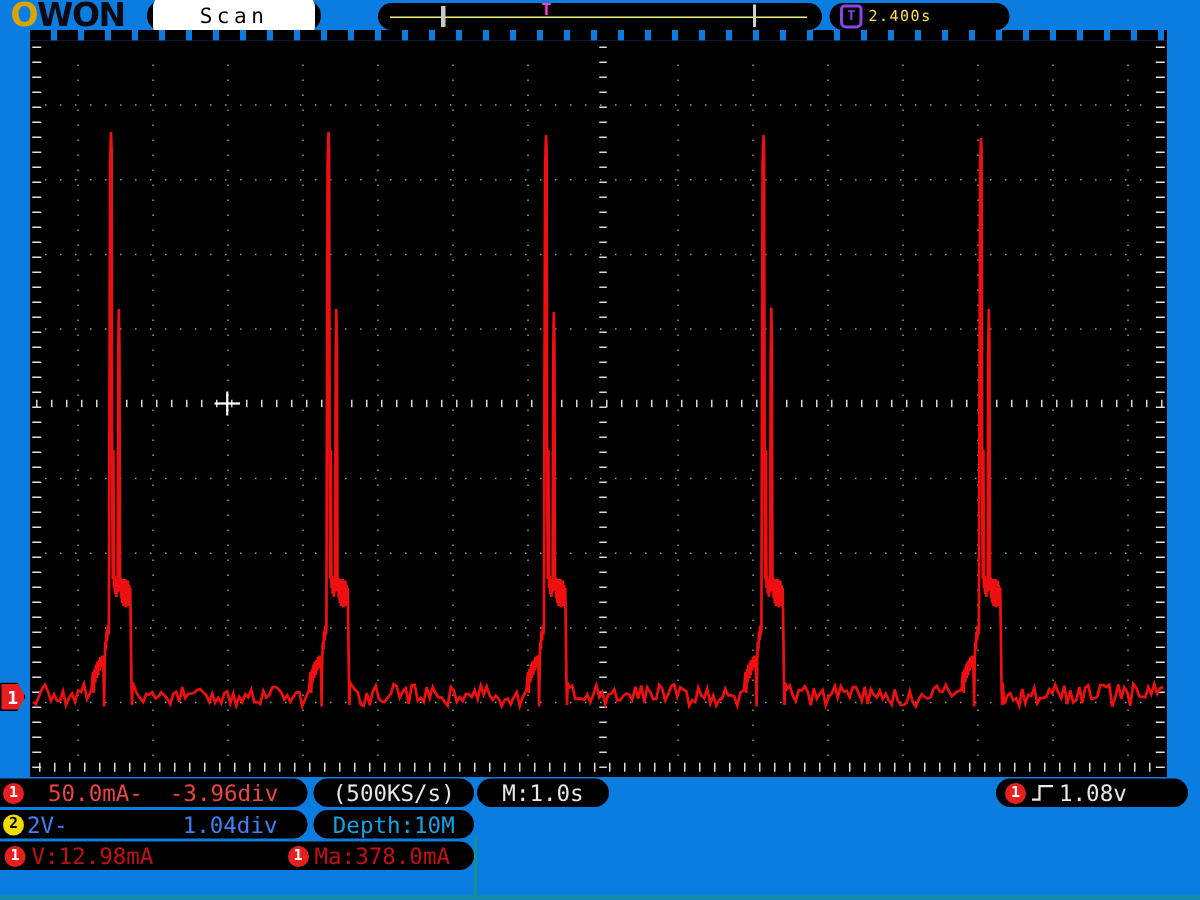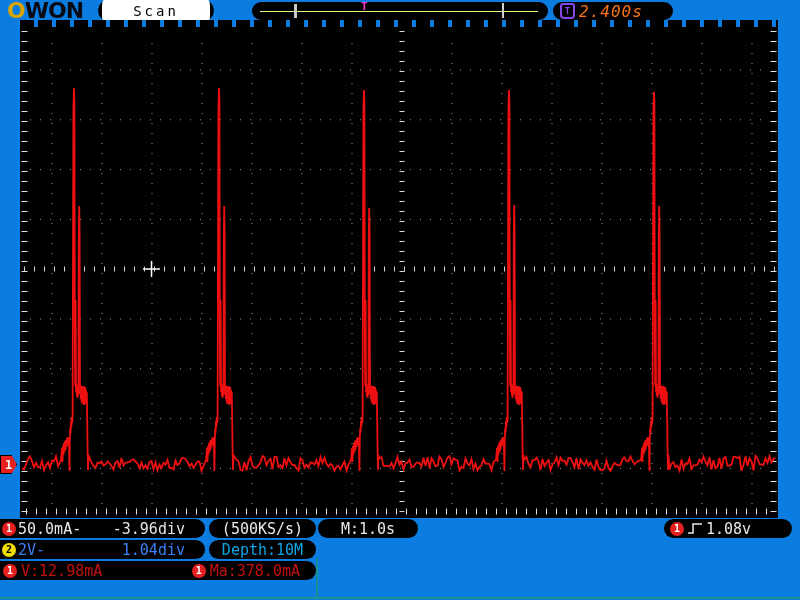--- a/index.html
+++ b/index.html
@@ -22,21 +22,21 @@
   .record-bar{left:252px;top:2px;width:296px;height:18px;background:#000;border-radius:9px;}
   .record-line{position:absolute;left:8px;right:10px;top:9px;height:1px;background:#f0f080;}
   .record-bracket{position:absolute;left:42px;top:2px;width:3px;height:14px;background:#c8c8c8;}
   .record-tick{position:absolute;left:250px;top:1px;width:2px;height:15px;background:#d0d0d0;}
   .record-tmark{position:absolute;left:109px;top:-2px;color:#ff3dd4;font-size:11px;font-weight:bold;}
   .trig-pill{left:553px;top:2px;width:120px;height:18px;background:#000;border-radius:9px;
     display:flex;align-items:center;gap:4px;padding-left:7px;box-sizing:border-box;}
   .t-icon{width:11px;height:12px;border:2px solid #8746e8;border-radius:3px 3px 4px 4px;
     display:flex;align-items:center;justify-content:center;
     color:#8746e8;font-size:9px;font-weight:bold;line-height:1;}
-  .trig-time{color:#f97316;font-size:16px;letter-spacing:1px;font-style:italic;}
+  .trig-time{color:#fde047;font-size:10px;letter-spacing:1px;}
 
   
   .dash-strip{left:20px;top:20px;width:758px;height:7px;
     background:repeating-linear-gradient(90deg,#000 0 14px,#0c7de0 14px 18px);}
 
   
   .graticule{left:20px;top:27px;width:758px;height:491px;background:#000;}
   .ch-marker{left:0px;top:455px;width:17px;height:19px;background:#e62020;border:1px solid #000;
     box-sizing:border-box;color:#fff;font-size:12px;font-weight:bold;
     display:flex;align-items:center;justify-content:center;
@@ -46,24 +46,24 @@
   .pill{position:absolute;background:#000;height:19px;display:flex;align-items:center;
     box-sizing:border-box;font-size:15px;}
   .badge{width:14px;height:14px;border-radius:50%;display:flex;align-items:center;justify-content:center;
     font-size:10px;font-weight:bold;flex:0 0 14px;}
   .badge.red{background:#e62020;color:#fff;}
   .badge.yellow{background:#f0dc00;color:#000;}
   .ch1-pill{left:0;top:519px;width:205px;border-radius:0 10px 10px 0;padding:0 20px 0 2px;gap:2px;}
   .ch2-pill{left:0;top:540px;width:205px;border-radius:0 10px 10px 0;padding:0 20px 0 2px;gap:2px;}
   .rate-pill{left:209px;top:519px;width:107px;border-radius:10px;justify-content:center;color:#e8e8e8;}
   .depth-pill{left:209px;top:540px;width:107px;border-radius:10px;justify-content:center;color:#0ea5e9;}
-  .tb-pill{left:318px;top:519px;width:100px;border-radius:10px;justify-content:center;color:#e8e8e8;}
+  .tb-pill{left:318px;top:519px;width:88px;border-radius:10px;justify-content:center;color:#e8e8e8;}
   .trgl-pill{left:664px;top:519px;width:128px;border-radius:10px;padding:0 6px;gap:3px;color:#e8e8e8;}
   .meas-pill{left:0;top:561px;width:316px;border-radius:0 10px 10px 0;padding:0 4px 0 3px;gap:4px;color:#c41010;}
-  .txt-red{color:#e5e5e5;}
+  .txt-red{color:#ef4444;margin-left:14px;}
   .txt-yellow{color:#3b82f6;}
   .grow{flex:1 1 auto;}
   .edge-icon{display:flex;align-items:center;}
 
   .panel-vline{left:316px;top:558px;width:2px;height:40px;background:#1b8f8f;}
   .panel-hline{left:0;top:597px;width:800px;height:2px;background:#1b8f8f;}
 </style>
 </head>
 <body>
 

